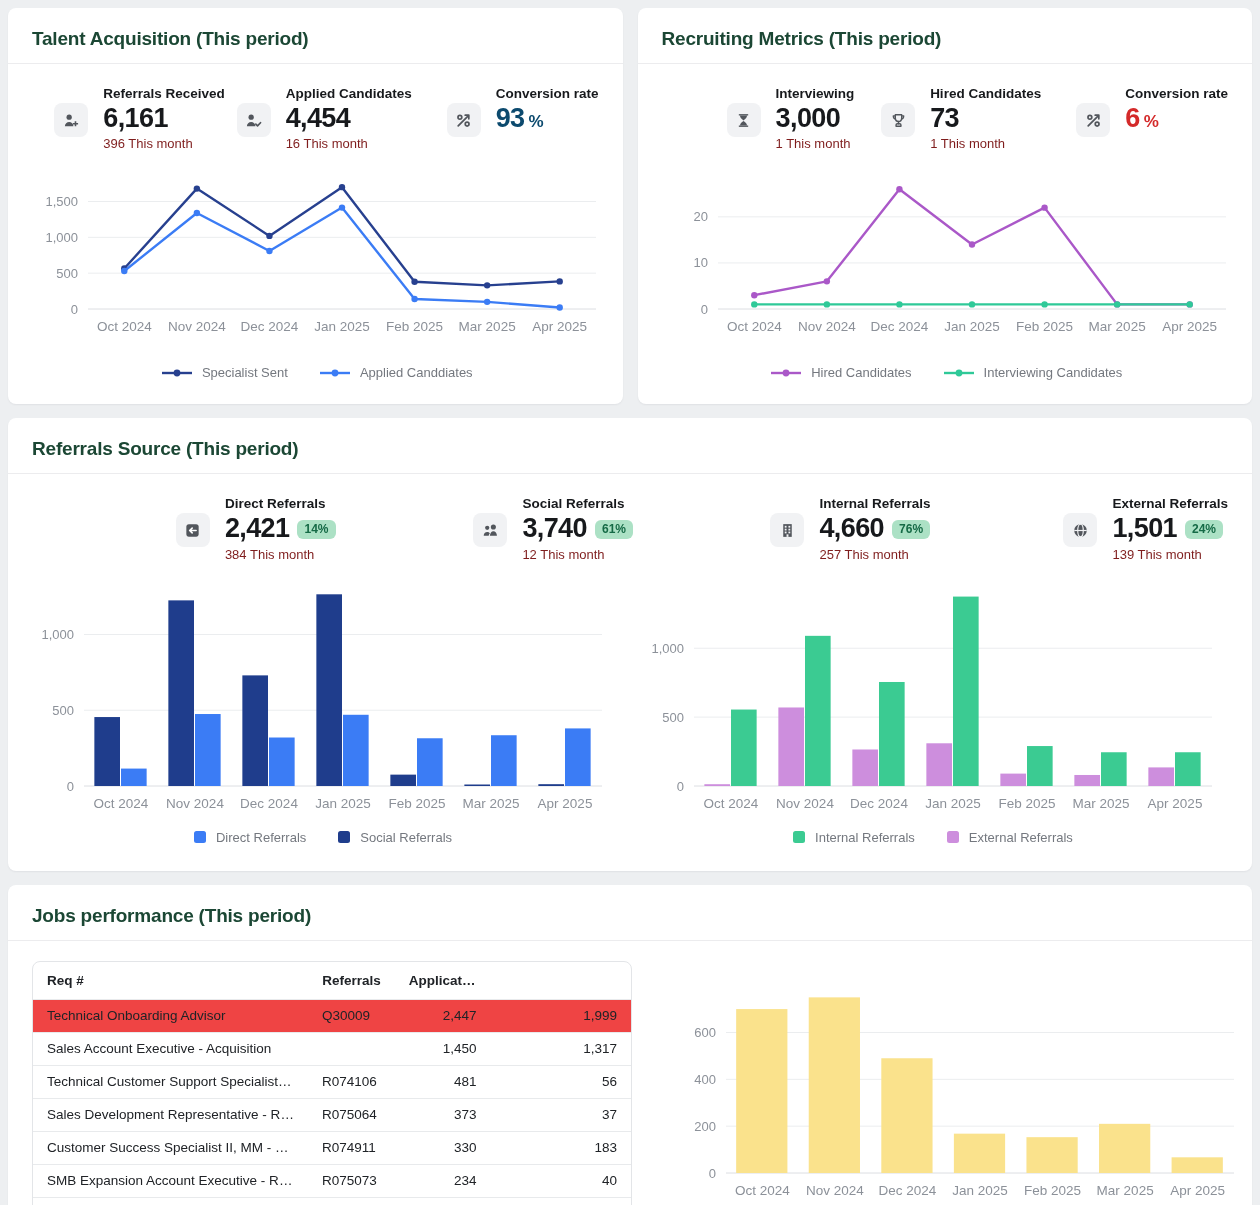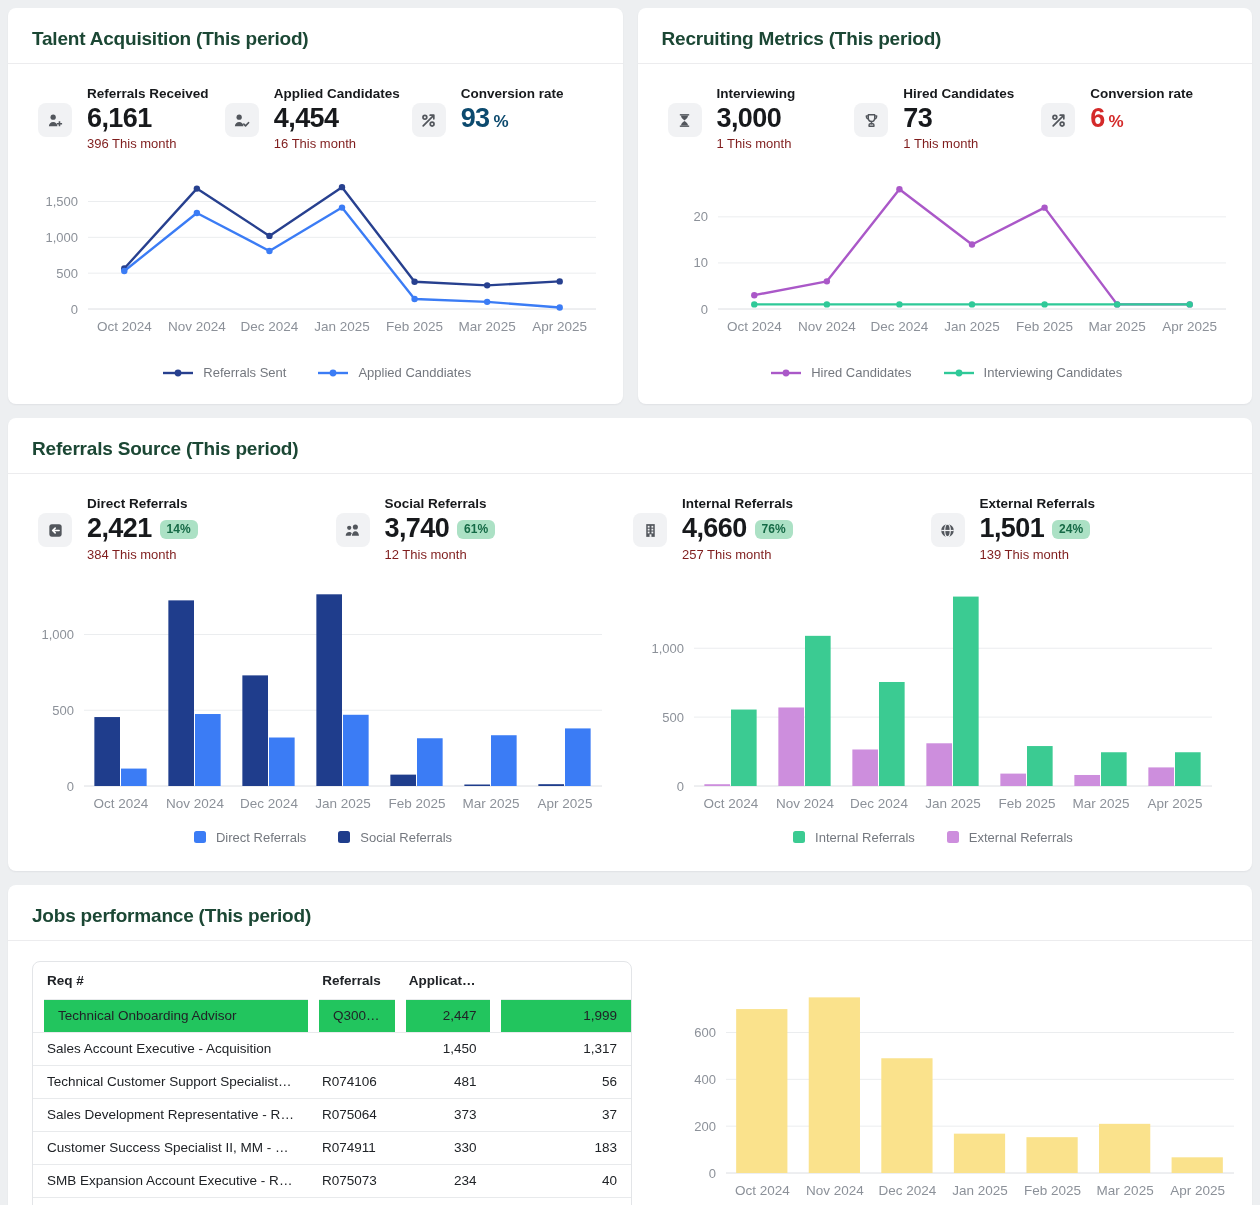--- a/index.html
+++ b/index.html
@@ -4,21 +4,21 @@
 <style>
   * { box-sizing: border-box; margin: 0; padding: 0; }
   html,body { background:#edeff1; font-family:"Liberation Sans", sans-serif; }
   body { padding:8px; width:1260px; }
   .row { display:flex; gap:15px; margin-bottom:14px; }
   .panel { background:#fff; border-radius:8px; box-shadow:0 1px 2px rgba(16,24,40,.06); flex:1; min-width:0; }
   .panel-header { padding:20px 24px 13px; border-bottom:1px solid #ececee; }
   .panel-title { font-size:19px; font-weight:700; color:#1b4734; letter-spacing:-.2px; }
 
   .kpi-row { display:flex; padding:22px 24px 0 30px; }
-  .kpi { flex:1; display:flex; gap:15px; min-width:0; }
+  .kpi { flex:1; display:flex; gap:15px; min-width:0;justify-content:flex-end; }
   .kpi-icon { width:34px; height:34px; border-radius:8px; background:#f1f2f4; display:flex; align-items:center; justify-content:center; margin-top:17px; flex:none; }
   .kpi-icon svg { width:17px; height:17px; }
   .ic-fill { fill:#52565c; }
   .ic-stroke { stroke:#52565c; stroke-width:1.6; fill:none; stroke-linecap:round; stroke-linejoin:round; }
   .kpi-label { font-size:13.5px; font-weight:700; color:#17191c; margin-bottom:3px; }
   .kpi-value { font-size:27px; font-weight:700; color:#17191c; letter-spacing:-.6px; line-height:1.05; white-space:nowrap; }
   .kpi-unit { font-size:17px; font-weight:700; margin-left:4px; }
   .kpi-sub { font-size:13px; color:#7f1d1d; margin-top:4px; }
   .badge { display:inline-block; background:#ace1c5; color:#156a46; font-size:12px; font-weight:700; padding:3px 7px; border-radius:6px; margin-left:8px; vertical-align:4px; letter-spacing:0; }
 
@@ -33,21 +33,21 @@
   .charts-2col { display:flex; padding:14px 14px 0 10px; }
   .chart-col { flex:1; min-width:0; }
 
   .bottom-flex { display:flex; gap:28px; padding:20px 24px 22px; }
   .table-wrap { width:600px; flex:none; }
   .jtable { border:1px solid #e3e5e8; border-radius:8px; overflow:hidden; background:#fff; }
   .trow { display:grid; grid-template-columns:46% 14.5% 16% 23.5%; }
   .tcell { padding:8.5px 14px; font-size:13.5px; color:#202327; border-top:1px solid #e8eaec; white-space:nowrap; overflow:hidden; text-overflow:ellipsis; }
   .thead .tcell { border-top:none; font-weight:700; padding:11px 14px; }
   .c-ref, .c-app { text-align:right; }
-  .trow.hl .tcell { background:#22c55e;margin-left:11px; }
+  .trow.hl .tcell { background:#ef4444; }
   .tfoot { position:relative; padding:10px; text-align:center; font-size:13.5px; color:#6f747c; border-top:1px solid #e8eaec; }
   .tfoot-icons { position:absolute; right:12px; top:50%; transform:translateY(-50%); display:flex; gap:15px; }
   .tfoot-icons .ibtn { background:none; border:none; cursor:pointer; width:18px; height:18px; padding:0; }
   .tfoot-icons svg { width:16px; height:16px; display:block; }
   .if-fill { fill:#9aa0a8; }
   .if-stroke { stroke:#9aa0a8; stroke-width:1.5; fill:none; stroke-linecap:round; stroke-linejoin:round; }
   .jobs-chart-col { flex:1; min-width:0; padding-top:14px; }
 </style>
 </head>
 <body>
@@ -135,21 +135,21 @@
           <circle cx="392.57142857142856" cy="131.96666666666667" r="3.2" fill="#3b7cf5"></circle>
           <circle cx="465.1428571428571" cy="134.83333333333331" r="3.2" fill="#3b7cf5"></circle>
           <circle cx="537.7142857142858" cy="140.56666666666666" r="3.2" fill="#3b7cf5"></circle>
         </svg>
       <div class="legend r1">
           <span class="legend-item">
             <svg width="30" height="10">
               <line x1="0" x2="30" y1="5" y2="5" stroke="#27408f" stroke-width="2.4"></line>
               <circle cx="15" cy="5" r="3.4" fill="#27408f"></circle>
             </svg>
-            <span>Referrals Sent</span>
+            <span>Specialist Sent</span>
           </span>
           <span class="legend-item">
             <svg width="30" height="10">
               <line x1="0" x2="30" y1="5" y2="5" stroke="#3b7cf5" stroke-width="2.4"></line>
               <circle cx="15" cy="5" r="3.4" fill="#3b7cf5"></circle>
             </svg>
             <span>Applied Canddiates</span>
           </span>
         </div>
     </div>

